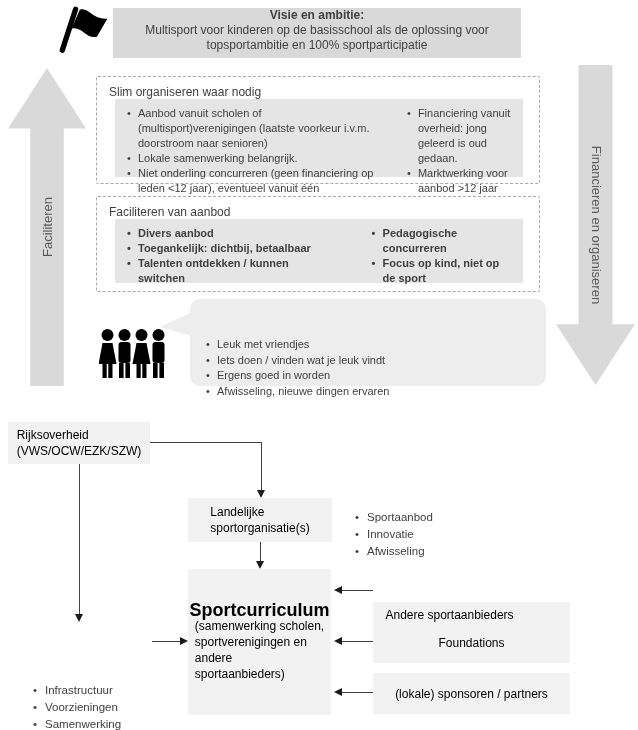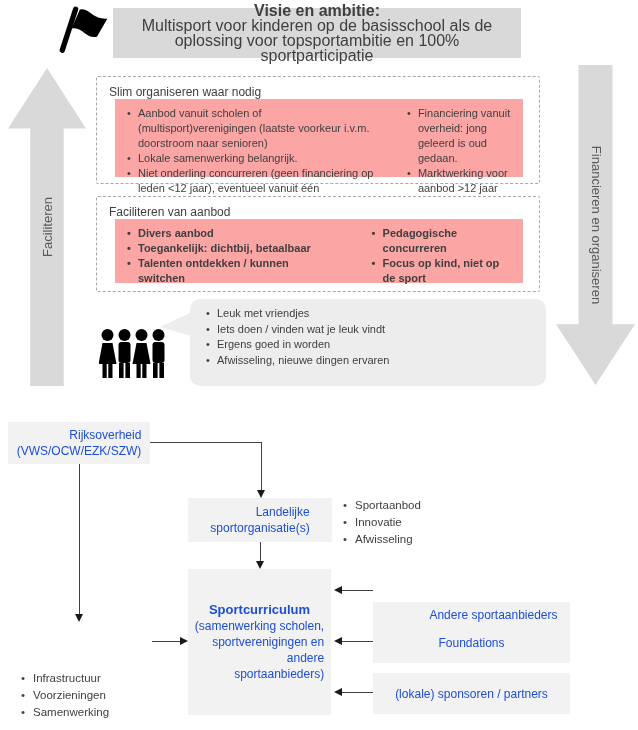--- a/index.html
+++ b/index.html
@@ -6,22 +6,22 @@
   #canvas{
     position:relative;width:638px;height:730px;background:#ffffff;
     font-family:"Liberation Sans","DejaVu Sans",sans-serif;color:#404040;
     overflow:hidden;
   }
   .abs{position:absolute;}
 
   
   .vision-banner{
     left:113px;top:8px;width:408px;height:50px;background:#d9d9d9;
-    display:flex;flex-direction:column;justify-content:center;align-items:center;
-    text-align:center;font-size:16px;line-height:15px;color:#3f3f3f;
+    display:flex;flex-direction:column;align-items:center;
+    text-align:center;font-size:12px;line-height:15px;color:#3f3f3f;
   }
   .vision-banner .t{font-weight:bold;}
   .vision-banner .b{max-width:390px;}
 
   .flag-wrap{left:50px;top:4px;width:58px;height:60px;}
 
   
   .side-arrow{background:#d9d9d9;}
   .arrow-up{
     left:8px;top:68px;width:78px;height:318px;
@@ -40,59 +40,59 @@
   .arrow-down-big .lbl{transform:translate(-50%,-50%) rotate(90deg);}
 
   
   .dashed-box{
     border:1px dashed #a8a8a8;border-radius:2px;background:#ffffff;box-sizing:border-box;
   }
   .dashed-1{left:96px;top:76px;width:444px;height:108px;}
   .dashed-2{left:96px;top:196px;width:444px;height:96px;}
   .dashed-box .sec-title{position:absolute;left:12px;top:8px;font-size:12px;color:#3f3f3f;}
   .inner-gray{
-    position:absolute;background:#fca5a5;
+    position:absolute;background:#e5e5e5;
     display:grid;box-sizing:border-box;padding:7px 8px 6px 8px;column-gap:10px;gap:29px;
   }
   .inner-1{left:18px;top:22px;width:408px;height:78px;grid-template-columns:64% 1fr;}
   .inner-2{left:18px;top:22px;width:408px;height:64px;grid-template-columns:55% 1fr;font-weight:bold;}
 
   ul.blist{list-style:none;margin:0;padding:0;font-size:11px;line-height:15px;color:#3f3f3f;}
   ul.blist li{position:relative;padding-left:15px;}
   ul.blist li::before{content:"•";position:absolute;left:4px;}
 
   
   .people-wrap{left:99px;top:327px;width:70px;height:56px;}
   .bubble{
     left:190px;top:299px;width:356px;height:87px;background:#ededed;border-radius:10px;
     box-sizing:border-box;padding:7px 10px 0 12px;
   }
   .bubble-tail{
     position:absolute;left:-30px;top:13px;width:32px;height:24px;background:#ededed;
     clip-path:polygon(100% 0,0 62%,100% 100%);
   }
-  .bubble ul.blist{line-height:15.5px;}
+  .bubble ul.blist{line-height:15.5px;margin-top:31px;}
 
   
   .flow-box{
     background:#f2f2f2;display:flex;flex-direction:column;justify-content:center;align-items:center;
-    text-align:right;font-size:12px;line-height:16px;color:#1d4ed8;white-space:pre-line;
+    text-align:left;font-size:12px;line-height:16px;color:#000000;white-space:pre-line;
     box-sizing:border-box;
   }
   .box-rijks{left:8px;top:422px;width:142px;height:42px;}
   .box-landelijke{left:188px;top:498px;width:144px;height:44px;}
   .box-sport{left:188px;top:569px;width:143px;height:146px;padding:6px;}
-  .box-sport .t{font-weight:bold;font-size:13px;}
+  .box-sport .t{font-weight:bold;font-size:18px;}
   .box-sport .b{white-space:pre-line;}
   .box-gemeenten{left:8px;top:622px;width:144px;height:40px;}
   .box-andere{left:373px;top:602px;width:197px;height:42px;}
   .box-foundations{left:373px;top:622px;width:197px;height:41px;}
   .box-sponsors{left:373px;top:673px;width:197px;height:41px;}
 
-  ul.flowlist{list-style:none;margin:0;padding:0;font-size:11.5px;line-height:17px;color:#404040;}
+  ul.flowlist{list-style:none;margin:12px;padding:0;font-size:11.5px;line-height:17px;color:#404040;}
   ul.flowlist li{position:relative;padding-left:15px;}
   ul.flowlist li::before{content:"•";position:absolute;left:3px;}
   .l-bullets{left:340px;top:497px;}
   .g-bullets{left:18px;top:670px;}
 
   
   .hline{height:1px;background:#404040;}
   .vline{width:1px;background:#404040;}
   .ah{width:0;height:0;}
   .ah-down{border-left:4px solid transparent;border-right:4px solid transparent;border-top:8px solid #1a1a1a;}

